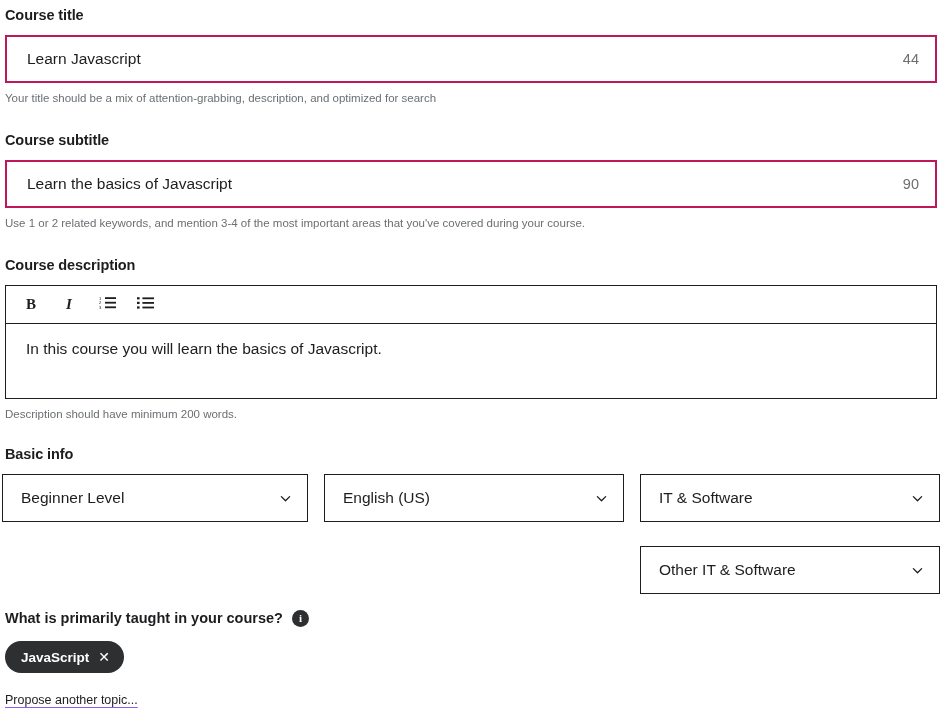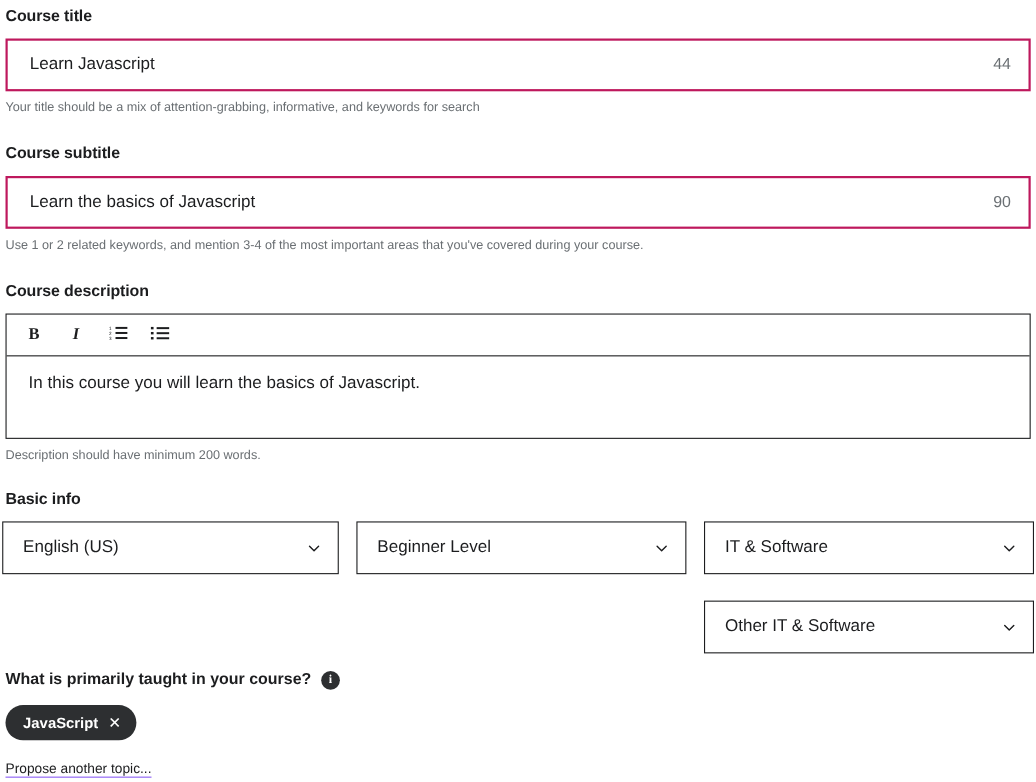--- a/index.html
+++ b/index.html
@@ -222,21 +222,21 @@
 <div class="page">
 
   <div class="block-title">
     <div class="section-label">Course title</div>
 
     <div class="field mt-label-field">
       <input class="field-input" type="text" value="Learn Javascript" style="">
       <span class="field-counter">44</span>
     </div>
 
-    <div class="helper mt-field-help">Your title should be a mix of attention-grabbing, informative, and keywords for search</div>
+    <div class="helper mt-field-help">Your title should be a mix of attention-grabbing, description, and optimized for search</div>
   </div>
 
   <div class="block-sub">
     <div class="section-label">Course subtitle</div>
 
     <div class="field mt-label-field">
       <input class="field-input" type="text" value="Learn the basics of Javascript" style="">
       <span class="field-counter">90</span>
     </div>
 
@@ -290,30 +290,30 @@
 
     <div class="helper mt-field-help">Description should have minimum 200 words.</div>
   </div>
 
   <div class="block-basic">
     <div class="section-label" style="margin-left:3px;">Basic info</div>
 
     <div class="basic-grid mt-label-field">
 
       <div class="select">
-        <span class="select-value">English (US)</span>
+        <span class="select-value">Beginner Level</span>
         <span class="chev">
           <svg width="11" height="11" viewBox="0 0 12 12" aria-hidden="true">
             <path d="M1.5 4 L6 8.5 L10.5 4" fill="none" stroke="#1c1d1f" stroke-width="1.4" stroke-linecap="round" stroke-linejoin="round"></path>
           </svg>
         </span>
       </div>
 
       <div class="select">
-        <span class="select-value">Beginner Level</span>
+        <span class="select-value">English (US)</span>
         <span class="chev">
           <svg width="11" height="11" viewBox="0 0 12 12" aria-hidden="true">
             <path d="M1.5 4 L6 8.5 L10.5 4" fill="none" stroke="#1c1d1f" stroke-width="1.4" stroke-linecap="round" stroke-linejoin="round"></path>
           </svg>
         </span>
       </div>
 
       <div class="col3-stack">
         <div class="select">
           <span class="select-value">IT &amp; Software</span>

